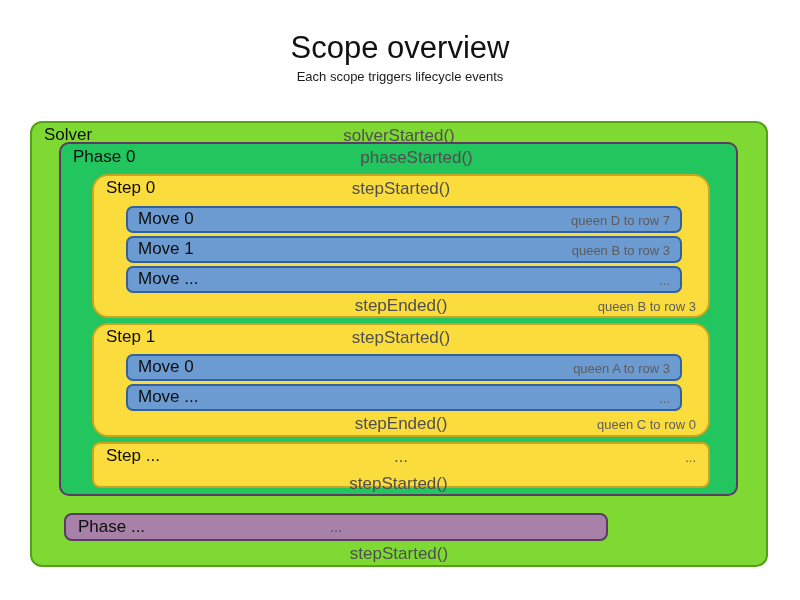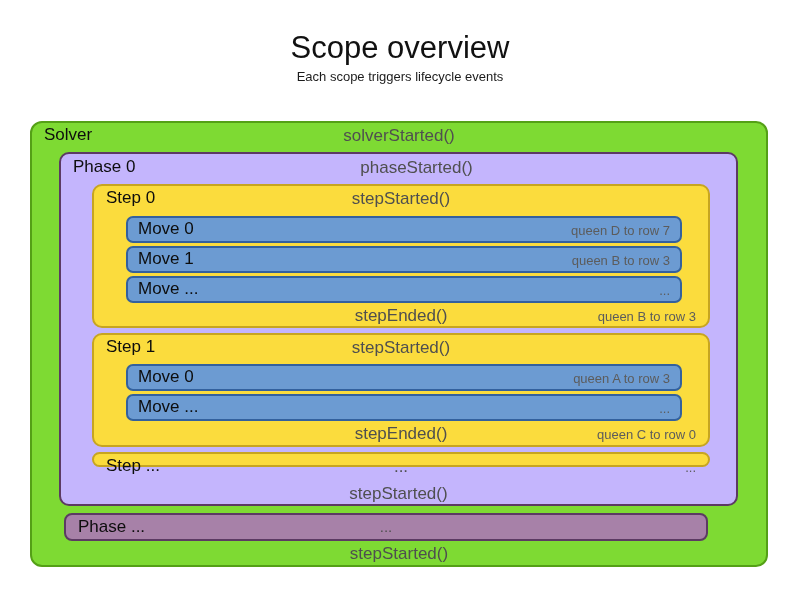--- a/index.html
+++ b/index.html
@@ -10,34 +10,34 @@
   .abs { position:absolute; }
   .center-text { left:0; right:0; text-align:center; }
   .title { top:30px; font-size:31px; color:#111111; }
   .subtitle { top:69px; font-size:13px; color:#1c1c1c; }
   .box { box-sizing:border-box; border-style:solid; border-width:2px; }
   .solver-box {
     left:30px; top:121px; width:738px; height:446px;
     background:#7eda33; border-color:#54a016; border-radius:12px;
   }
   .phase-box {
-    left:27px; top:29px; width:679px; height:354px;
-    background:#c4b5fd; border-color:#5c3a63; border-radius:10px;
+    left:27px; top:19px; width:679px; height:354px;
+    background:#22c55e; border-color:#5c3a63; border-radius:10px;
   }
   .phase-more-box {
-    left:32px; top:390px; width:644px; height:28px;
+    left:32px; top:390px; width:544px; height:28px;
     background:#a781a8; border-color:#5c3a63; border-radius:8px;
   }
   .step-box {
-    background:#fbdc3d; border-color:#c7a520; border-radius:10px;
+    background:#fbdc3d; border-color:#c7a520; border-radius:16px;
     left:31px; width:618px;
   }
   .step0-box { top:30px; height:144px; }
   .step1-box { top:179px; height:114px; }
-  .step-more-box { top:298px; height:15px; border-radius:8px; }
+  .step-more-box { top:298px; height:46px; border-radius:8px; }
   .move-row {
     left:32px; width:556px; height:27px;
     background:#6c9bd2; border-color:#33619e; border-radius:7px;
   }
   .scope-label { font-size:17px; color:#0d0d0d; white-space:nowrap; }
   .lifecycle { font-size:17px; color:#4f4f4f; white-space:nowrap; }
   .note { font-size:13px; color:#5c5c5c; white-space:nowrap; }
 </style>
 </head>
 <body>

